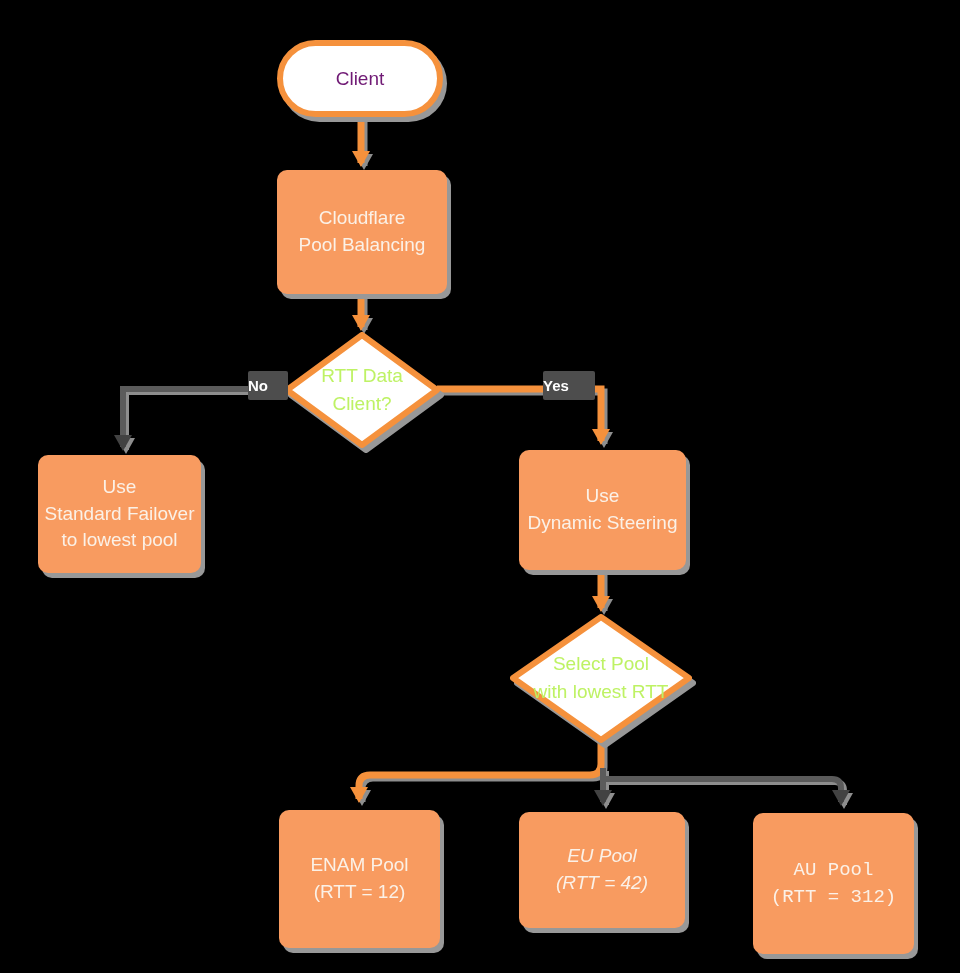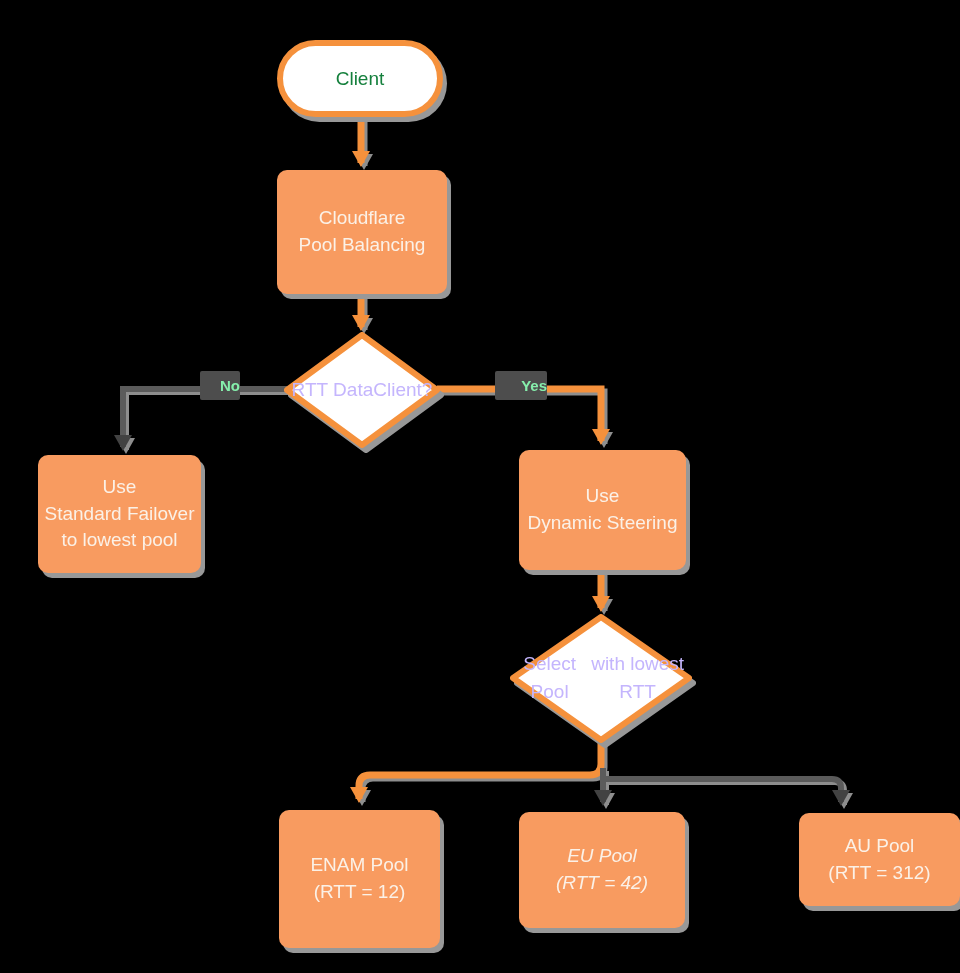--- a/index.html
+++ b/index.html
@@ -12,34 +12,35 @@
     align-items:center;justify-content:center;text-align:center;
     box-sizing:border-box;z-index:3;
   }
   .orange-box{
     background:#F89B60;border-radius:10px;color:#FBF1E7;
     font-size:19px;line-height:1.42;
     box-shadow:4px 5px 0 #989898;
   }
   .stadium{
     background:#FFFFFF;border:6px solid #F5913C;border-radius:44px;
-    color:#15803d;font-size:19px;
+    color:#701a75;font-size:19px;
     box-shadow:4px 5px 0 #989898;
   }
   .diamond-svg{position:absolute;z-index:2;filter:drop-shadow(4px 5px 0 #989898);}
   .diamond-text{
-    position:absolute;z-index:3;display:flex;flex-direction:row;
+    position:absolute;z-index:3;display:flex;flex-direction:column;
     align-items:center;justify-content:center;text-align:center;
-    color:#c4b5fd;font-size:19px;line-height:1.45;
+    color:#bef264;font-size:19px;line-height:1.45;
   }
   .connectors{position:absolute;left:0;top:0;z-index:1;filter:drop-shadow(3px 3px 0 #8E8E8E);}
   .edge-label{
-    position:absolute;z-index:4;display:flex;align-items:center;justify-content:flex-end;
-    background:#4D4D4D;color:#86efac;font-size:15px;font-weight:bold;
+    position:absolute;z-index:4;display:flex;align-items:center;justify-content:flex-start;
+    background:#4D4D4D;color:#ffffff;font-size:15px;font-weight:bold;
     border-radius:2px;
+    margin-left:48px;
   }
   .b{font-weight:normal;}
   .line{display:block;}
 </style>
 </head>
 <body>
 
 <div class="stage">
 
   <svg class="connectors" width="960" height="973" viewBox="0 0 960 973">
@@ -113,18 +114,18 @@
   <div class="node orange-box" style="left:279px;top:810px;width:161px;height:138px;">
     <span class="line">ENAM Pool</span>
     <span class="line"><span>(</span><span class="b">RTT = 12</span><span>)</span></span>
   </div>
 
   <div class="node orange-box" style="left:519px;top:812px;width:166px;height:116px;font-style:italic;">
     <span class="line">EU Pool</span>
     <span class="line">(RTT = 42)</span>
   </div>
 
-  <div class="node orange-box" style="left:799px;top:813px;width:161px;height:93px;">
+  <div class="node orange-box" style="left:753px;top:813px;width:161px;height:141px;font-family:Liberation Mono, monospace;">
     <span class="line">AU Pool</span>
     <span class="line">(RTT = 312)</span>
   </div>
 
 </div>
 
 </body></html>

